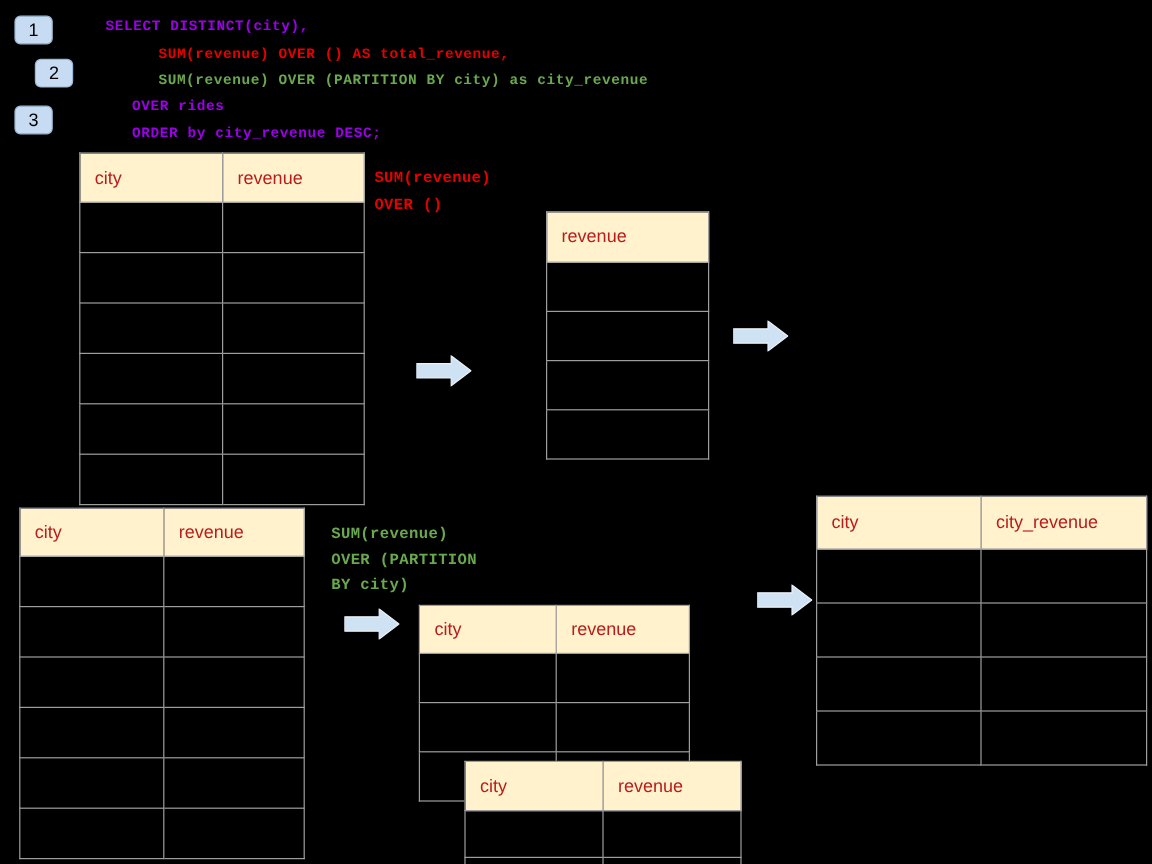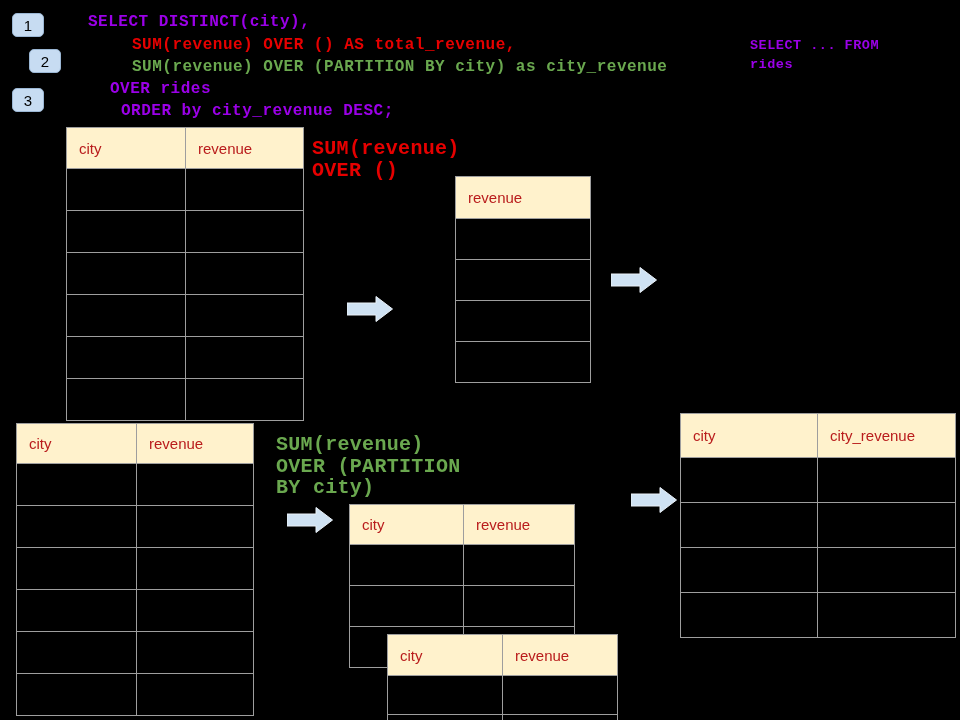--- a/index.html
+++ b/index.html
@@ -6,26 +6,26 @@
   #canvas {
     position:relative; width:960px; height:720px;
     background:#000; overflow:hidden;
     font-family:"Liberation Sans", sans-serif;
   }
   
   .code {
     position:absolute; font-family:"Liberation Mono", monospace;
     font-weight:bold; white-space:pre-line; line-height:22px;
   }
-  .main-code { font-size:16px; letter-spacing:0.5px; }
+  .main-code { font-size:12px; letter-spacing:0.5px; }
   .c-purple { color:#9B00E8; }
   .c-red    { color:#E60000; }
   .c-green  { color:#6AA84F; }
   .side-note { font-size:13.5px; line-height:19px; letter-spacing:0.5px; }
-  .lbl { font-size:20px; line-height:21.5px; letter-spacing:0.3px; }
+  .lbl { font-size:13px; line-height:21.5px; letter-spacing:0.3px; }
   
   .badge {
     position:absolute; width:30px; height:22px;
     background:#C7DCF2; border:1px solid #9BB7D4; border-radius:5px;
     color:#000; font-size:15px;
     display:flex; align-items:center; justify-content:center;
   }
   
   .tbl { position:absolute; border-collapse:collapse; table-layout:fixed; background:#000; }
   .tbl th {
@@ -48,24 +48,22 @@
 <div id="canvas">
 
   <div class="badge" style="left:12px; top:13px;">1</div>
   <div class="badge" style="left:29px; top:49px;">2</div>
   <div class="badge" style="left:12px; top:88px;">3</div>
 
   <div class="code main-code c-purple" style="left:88px;  top:11px;">SELECT DISTINCT(city),</div>
   <div class="code main-code c-green" style="left:132px; top:56px;">SUM(revenue) OVER (PARTITION BY city) as city_revenue</div>
   <div class="code main-code c-red" style="left:132px; top:34px;">SUM(revenue) OVER () AS total_revenue,</div>
   <div class="code main-code c-purple" style="left:110px; top:78px;">OVER rides</div>
-  <div class="code main-code c-purple" style="left:121px; top:100px;text-align:right;">ORDER by city_revenue DESC;</div>
-
-  <div class="code side-note c-purple" style="left:750px; top:36px;">SELECT ... FROM
-rides</div>
+  <div class="code main-code c-purple" style="left:110px; top:100px;text-align:right;">ORDER by city_revenue DESC;</div>
+
 
   <div class="code lbl c-red" style="left:312px; top:138px;">SUM(revenue)
 OVER ()</div>
   <div class="code lbl c-green" style="left:276px; top:434px;">SUM(revenue)
 OVER (PARTITION
 BY city)</div>
 
   <table class="tbl t-src" style="left:66px; top:127px; width:237px;">
     <colgroup>
         <col style="width:119px">

